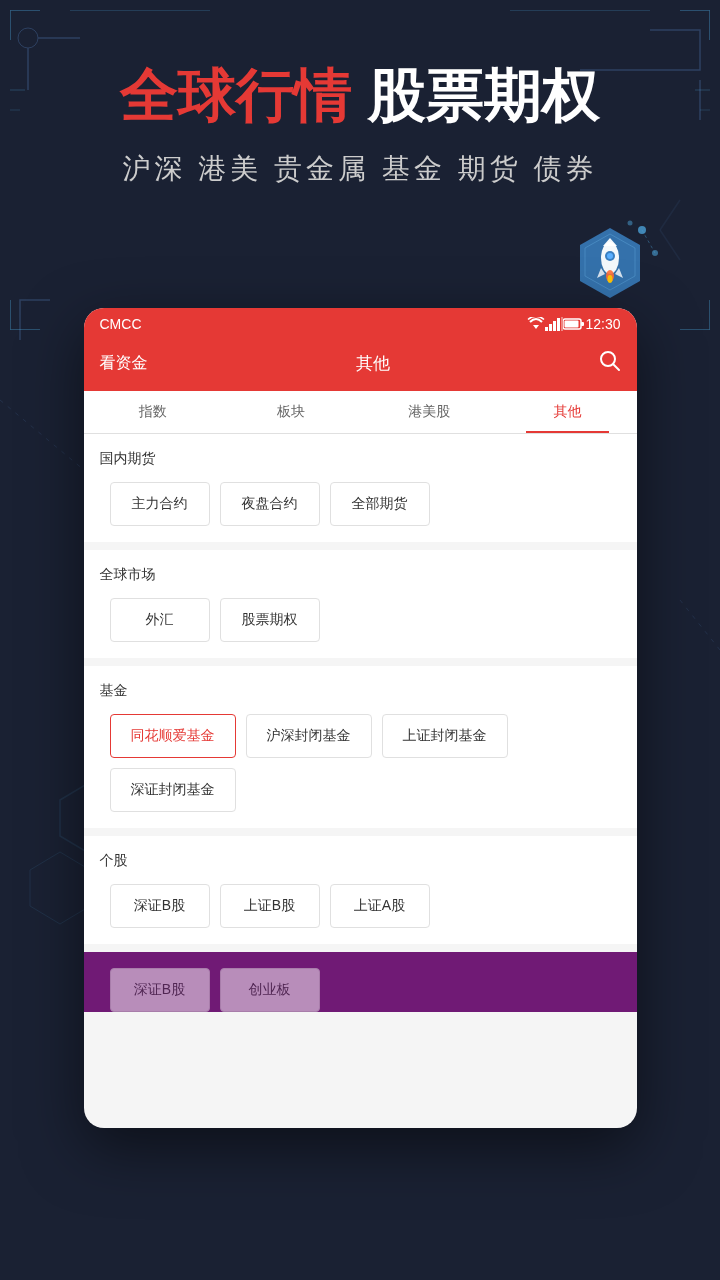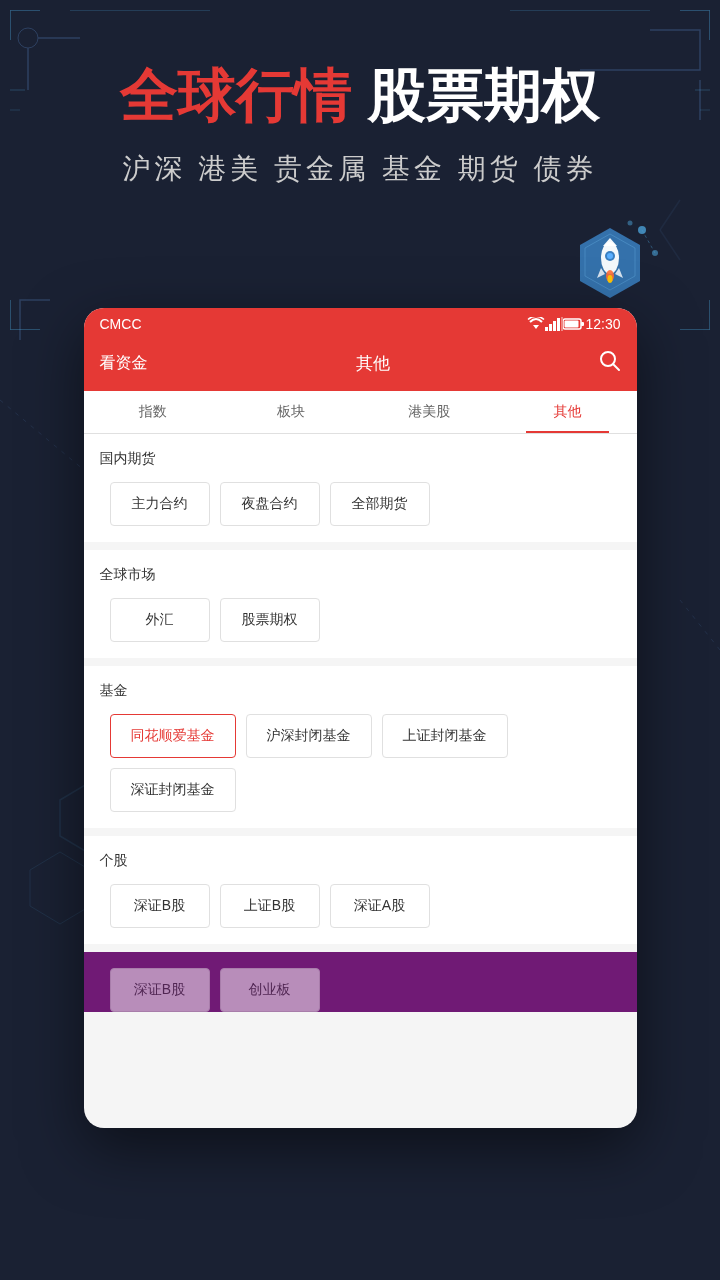--- a/index.html
+++ b/index.html
@@ -345,21 +345,21 @@
         <div class="btn-item">上证封闭基金</div>
         <div class="btn-item">深证封闭基金</div>
       </div>
     </div>
 
     <div class="section">
       <div class="section-title">个股</div>
       <div class="button-grid">
         <div class="btn-item">深证B股</div>
         <div class="btn-item">上证B股</div>
-        <div class="btn-item">深证A股</div>
+        <div class="btn-item">上证A股</div>
       </div>
     </div>
 
     <div style="background:#701a75; padding: 16px; margin-bottom:8px; height:60px; overflow:hidden;">
       <div class="button-grid">
         <div class="btn-item" style="opacity:0.5;">深证B股</div>
         <div class="btn-item" style="opacity:0.5;">创业板</div>
       </div>
     </div>
 

